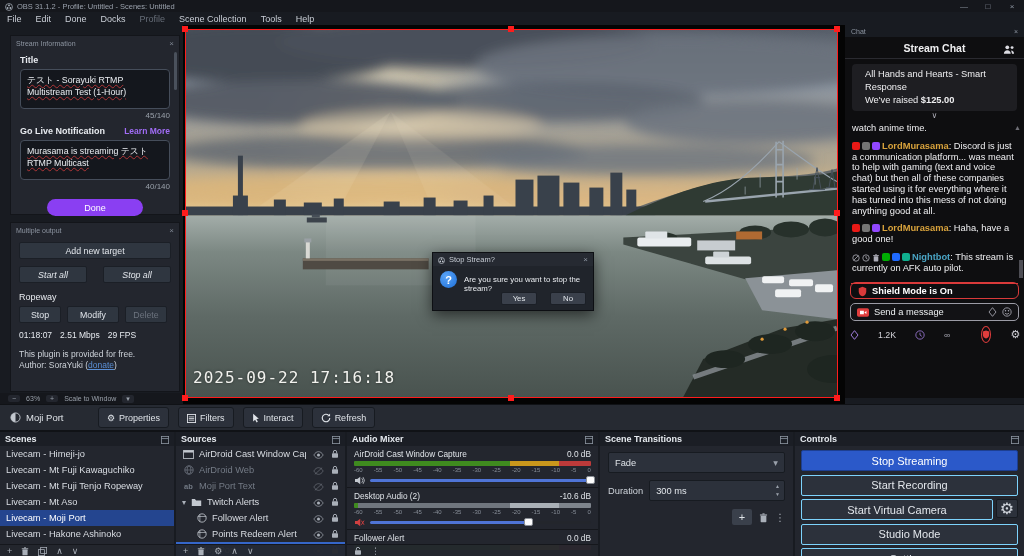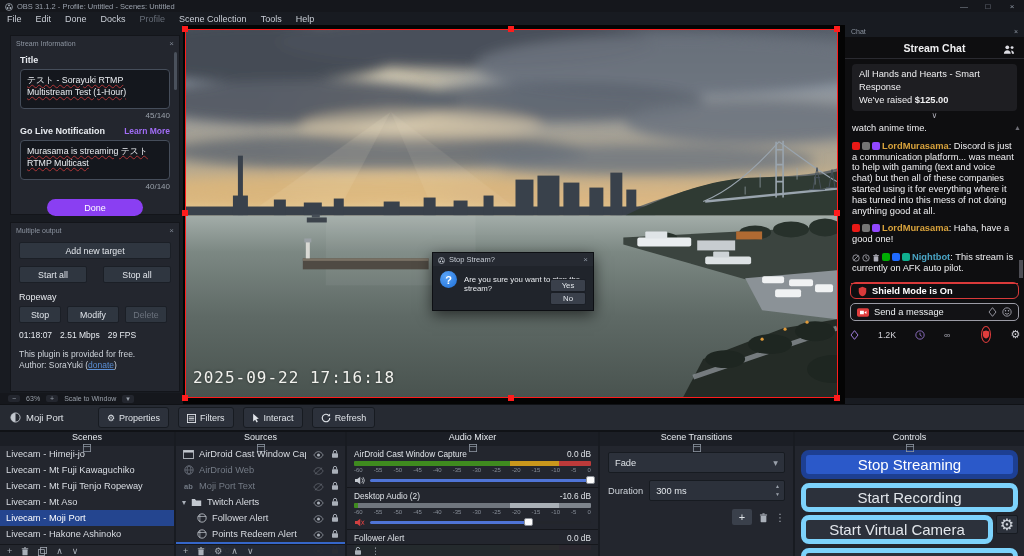--- a/index.html
+++ b/index.html
@@ -28,21 +28,21 @@
          font-size:8.8px;line-height:12px;color:#eceff3;white-space:pre-line;}
   .tarea span{text-decoration:underline;text-decoration-style:wavy;text-decoration-color:rgba(205,60,60,.8);text-decoration-thickness:1px;}
   .count{text-align:right;font-size:8px;color:#99a0aa;margin-top:2px;}
   .rowlab{display:flex;justify-content:space-between;align-items:baseline;}
   .learn{font-size:8.5px;color:#a06cf5;font-weight:bold;}
   .donebtn{margin:8px auto 0;width:96px;height:17px;border-radius:9px;background:#8a3ff2;
            display:flex;align-items:center;justify-content:center;font-size:9px;color:#fff;}
   .sscroll{position:absolute;right:2px;top:16px;width:3px;height:38px;background:#4a515c;border-radius:2px;}
   .btn{background:#2f3640;border:1px solid #1b1f26;border-radius:2px;color:#e2e6eb;font-size:8.8px;
        display:flex;align-items:center;justify-content:center;height:17px;box-sizing:border-box;}
-  .btnrow{display:flex;gap:16px;margin-top:7px;}
+  .btnrow{display:flex;gap:16px;margin-top:7px;font-style:italic;}
   .btnrow .btn{flex:1;}
   .b3{display:flex;gap:6px;margin-top:4px;}
   .statline{font-size:8.5px;color:#e6eaef;margin-top:7px;display:flex;gap:8px;}
   .plugnote{font-size:8.5px;color:#cdd2d9;margin-top:9px;line-height:11px;}
   .plugnote a{color:#5a8fd6;text-decoration:underline;}
   #zoombar{position:absolute;left:0;bottom:0;width:183px;height:11px;background:#15171c;display:flex;
            align-items:center;font-size:7px;color:#99a0aa;gap:6px;padding-left:8px;box-sizing:border-box;}
   #zoombar .zbox{background:#23262e;padding:0 4px;border-radius:2px;}
   
   #previewarea{left:183px;top:25px;width:662px;height:379px;background:#040404;}
@@ -53,30 +53,30 @@
   .hdl{position:absolute;width:6px;height:6px;background:#ff1c1c;z-index:5;}
   
   #dialog{left:249px;top:227px;width:160px;height:57px;background:#20242b;border:1px solid #0d0f13;
           box-shadow:0 4px 14px rgba(0,0,0,.6);z-index:6;}
   #dlg-title{height:13px;display:flex;align-items:center;gap:4px;padding:0 5px;font-size:7.5px;color:#c6ccd4;background:#262a32;}
   #dlg-title .x{margin-left:auto;color:#8d95a1;font-size:8px;}
   #dlg-body{display:flex;padding:5px 7px 0;}
   #dlg-q{width:17px;height:17px;border-radius:50%;background:radial-gradient(circle at 35% 30%,#5aa4f7,#1d6fd8);
          color:#fff;font-size:11px;font-weight:bold;display:flex;align-items:center;justify-content:center;flex:none;}
   #dlg-msg{font-size:7.8px;color:#e8ebef;margin:4px 0 0 7px;}
-  #dlg-btns{position:absolute;right:7px;bottom:5px;display:flex;gap:0;flex-direction:column;}
+  #dlg-btns{position:absolute;right:7px;bottom:5px;display:flex;gap:13px;}
   #dlg-btns .btn{width:36px;height:13px;font-size:7.8px;background:#3a404b;}
   
   #chatdock{left:845px;top:25px;width:179px;height:379px;background:#181b21;}
   #chathead{height:12px;display:flex;align-items:center;justify-content:space-between;padding:0 6px;font-size:7px;color:#8d95a1;}
   #chatbody{position:absolute;left:0;top:12px;width:179px;height:361px;background:#0e0e10;color:#efeff1;}
   #sc-head{height:21px;border-bottom:1px solid #2a2a30;display:flex;align-items:center;justify-content:center;
            font-size:10.5px;font-weight:bold;position:relative;}
   #sc-head .ppl{position:absolute;right:9px;top:5px;color:#dcdce2;}
-  .banner{margin:5px 7px 0;background:#1e1e22;border-radius:4px;padding:4px 7px;font-size:9.3px;line-height:13px;}
+  .banner{margin:5px 7px 0;background:#1e1e22;border-radius:4px;padding:4px 13px;font-size:9.3px;line-height:13px;}
   .chev{height:10px;text-align:center;color:#adadb8;font-size:8px;line-height:10px;}
   #msgs{height:157px;overflow:hidden;padding:2px 7px 0;font-size:9.3px;line-height:10.8px;position:relative;}
   .msg{margin-bottom:7px;word-wrap:break-word;}
   .badge{display:inline-block;width:8px;height:8px;border-radius:2px;margin-right:2px;vertical-align:-1px;}
   .b-red{background:#e91916;} .b-grey{background:#757575;} .b-purple{background:#9147ff;}
   .b-green{background:#00ad03;} .b-blue{background:#1f69ff;} .b-teal{background:#0faf8e;}
   .uname{font-weight:bold;}
   .modico{color:#adadb8;margin-right:2px;}
   #chatscroll{position:absolute;right:1px;bottom:2px;width:4px;height:18px;background:#4e4e55;}
   .uparrow{position:absolute;right:3px;top:2px;color:#6e6e76;font-size:7px;}
@@ -92,21 +92,21 @@
   .shieldbadge{width:15px;height:15px;border-radius:50%;border:1.5px solid #e03d3d;display:flex;align-items:center;justify-content:center;margin-left:12px;}
   
   #srctoolbar{left:0;top:404px;width:1024px;height:28px;background:#262a32;border-top:1px solid #101216;
               border-bottom:2px solid #101216;box-sizing:border-box;display:flex;align-items:center;}
   #srctoolbar .srcname{display:flex;align-items:center;gap:5px;margin-left:10px;font-size:9.5px;width:88px;}
   .tbtn{height:19px;background:#2c313b;border:1px solid #171b21;border-radius:3px;display:inline-flex;
         align-items:center;gap:4px;padding:0 8px;font-size:9px;color:#dfe3e8;margin-right:9px;}
   
   .dock{position:absolute;top:432px;height:124px;background:#23262e;}
   .dhead{height:14px;background:#1b1e25;display:flex;align-items:center;justify-content:space-between;
-         padding:0 5px;font-size:9px;font-weight:normal;color:#e6eaef;flex-direction:column;}
+         padding:0 5px;font-size:9px;font-weight:bold;color:#e6eaef;}
   .dockico{color:#8d95a1;}
   .list{position:absolute;left:0;top:14px;right:0;bottom:0;overflow:hidden;}
   .lrow{height:16px;display:flex;align-items:center;padding:0 6px;font-size:9.3px;color:#d9dde3;gap:4px;}
   .lrow.selb{background:#3566c9;color:#fff;}
   .lrow.seld{background:#24458f;color:#fff;}
   .lrow .lab{flex:1;white-space:nowrap;overflow:hidden;}
   .lrow.dim .lab, .lrow.dim .sic{color:#737a85;}
   .sic{width:13px;color:#c3c8cf;flex:none;display:flex;justify-content:center;}
   .eyeic,.lockic{color:#aab0b9;flex:none;margin-left:3px;}
   .ind{margin-left:13px;}
@@ -131,22 +131,22 @@
         align-items:center;justify-content:space-between;padding:0 6px;font-size:9.3px;}
   .durrow{display:flex;align-items:center;margin-top:7px;gap:6px;font-size:9.3px;color:#cfd4db;}
   .spin{flex:1;height:19px;background:#2c313b;border:1px solid #171b21;border-radius:2px;display:flex;
         align-items:center;padding:0 6px;font-size:9.3px;color:#e2e6eb;position:relative;}
   .spin .arrows{position:absolute;right:4px;top:1px;display:flex;flex-direction:column;font-size:5px;color:#9aa1ab;line-height:8px;}
   .ticorow{display:flex;justify-content:flex-end;gap:7px;margin-top:7px;align-items:center;}
   .plusbox{width:20px;height:16px;background:#3a404b;border-radius:2px;display:flex;align-items:center;justify-content:center;color:#dfe3e8;font-size:11px;}
   .tico{color:#aab0b9;}
   
   .cbody{padding:4px 6px;}
-  .cbtn{height:19px;background:#2c313b;border:5px solid #7dd3fc;border-radius:8px;margin-bottom:3.5px;
-        display:flex;align-items:center;justify-content:center;font-size:15px;color:#e2e6eb;}
+  .cbtn{height:19px;background:#2c313b;border:1px solid #7dd3fc;border-radius:2px;margin-bottom:3.5px;
+        display:flex;align-items:center;justify-content:center;font-size:11px;color:#e2e6eb;}
   .cbtn.stream{background:#2b59c9;border-color:#1d3f92;color:#fff;}
   .vcamrow{display:flex;gap:3px;margin-bottom:3.5px;}
   .vcamrow .cbtn{flex:1;margin:0;}
   .vcamrow .gearbox{width:22px;height:19px;background:#2c313b;border:1px solid #171b21;border-radius:2px;
                     display:flex;align-items:center;justify-content:center;color:#cfd4db;box-sizing:border-box;}
 </style>
 </head>
 <body>
 
 <div id="app">

